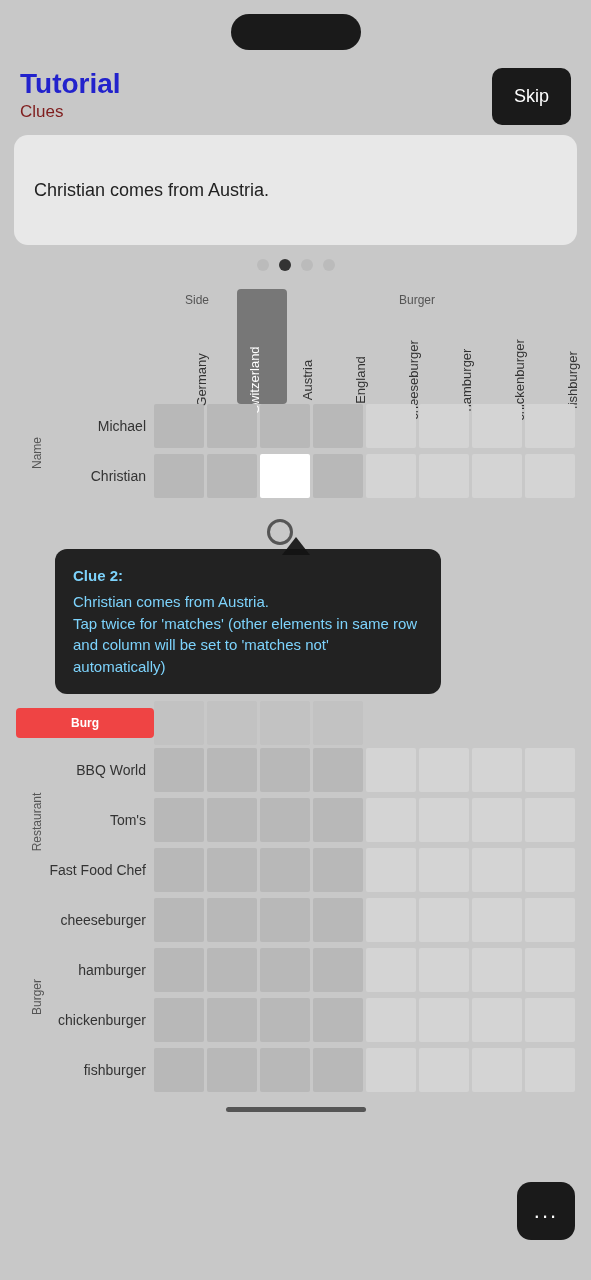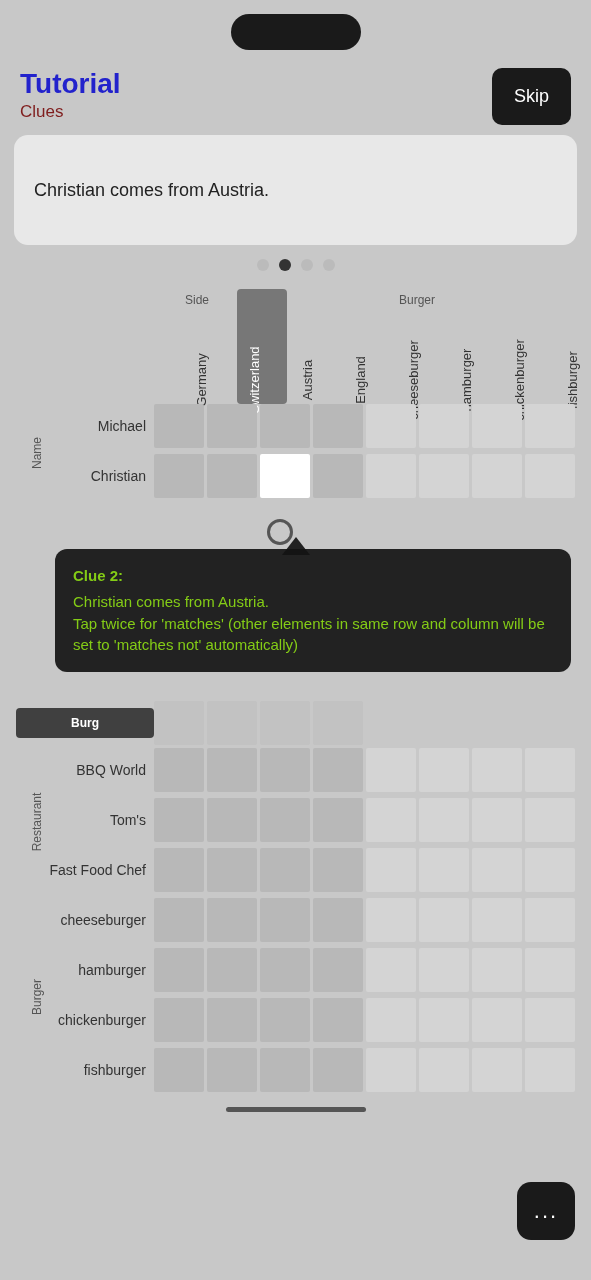--- a/index.html
+++ b/index.html
@@ -82,26 +82,26 @@
     .dot.active {
       background: #333;
     }
 
     
     .clue-popup {
       position: absolute;
       left: 55px;
       top: 260px;
       background: rgba(20, 20, 20, 0.92);
-      color: #84cc16;
+      color: #7dd3fc;
       border-radius: 12px;
       padding: 16px 18px;
       font-size: 15px;
       line-height: 1.45;
-      width: 516px;
+      width: 386px;
       z-index: 10;
     }
     .clue-popup-title {
       font-weight: 700;
       margin-bottom: 4px;
     }
 
     
     .arrow-up {
       position: absolute;
@@ -336,21 +336,21 @@
 
   <div class="clue-popup">
     <div class="clue-popup-title">Clue 2:</div>
     <div>Christian comes from Austria.</div>
     <div>Tap twice for 'matches' (other elements in same row and column will be set to 'matches not' automatically)</div>
   </div>
 
   <div style="margin-top: 200px;"></div>
 
   <div class="grid-row" style="margin-bottom:3px;">
-    <div class="grid-row-label section-header-lbl" style="background:#404040;color:#fff;font-weight:600;text-align:center;padding-right:0;height:30px;display:flex;align-items:center;justify-content:center;border-radius:4px;font-size:12px;width:138px;flex-shrink:0;">Burg</div>
+    <div class="grid-row-label section-header-lbl" style="background:#ef4444;color:#fff;font-weight:600;text-align:center;padding-right:0;height:30px;display:flex;align-items:center;justify-content:center;border-radius:4px;font-size:12px;width:138px;flex-shrink:0;">Burg</div>
     <div class="grid-cells">
       <div class="cell highlighted-col" style="opacity:0.4;"></div>
       <div class="cell highlighted-col" style="opacity:0.4;"></div>
       <div class="cell highlighted-col" style="opacity:0.4;"></div>
       <div class="cell highlighted-col" style="opacity:0.4;"></div>
       <div style="width:50px;height:30px;flex-shrink:0;"></div>
       <div style="width:50px;height:30px;flex-shrink:0;"></div>
       <div style="width:50px;height:30px;flex-shrink:0;"></div>
       <div style="width:50px;height:30px;flex-shrink:0;"></div>
     </div>

